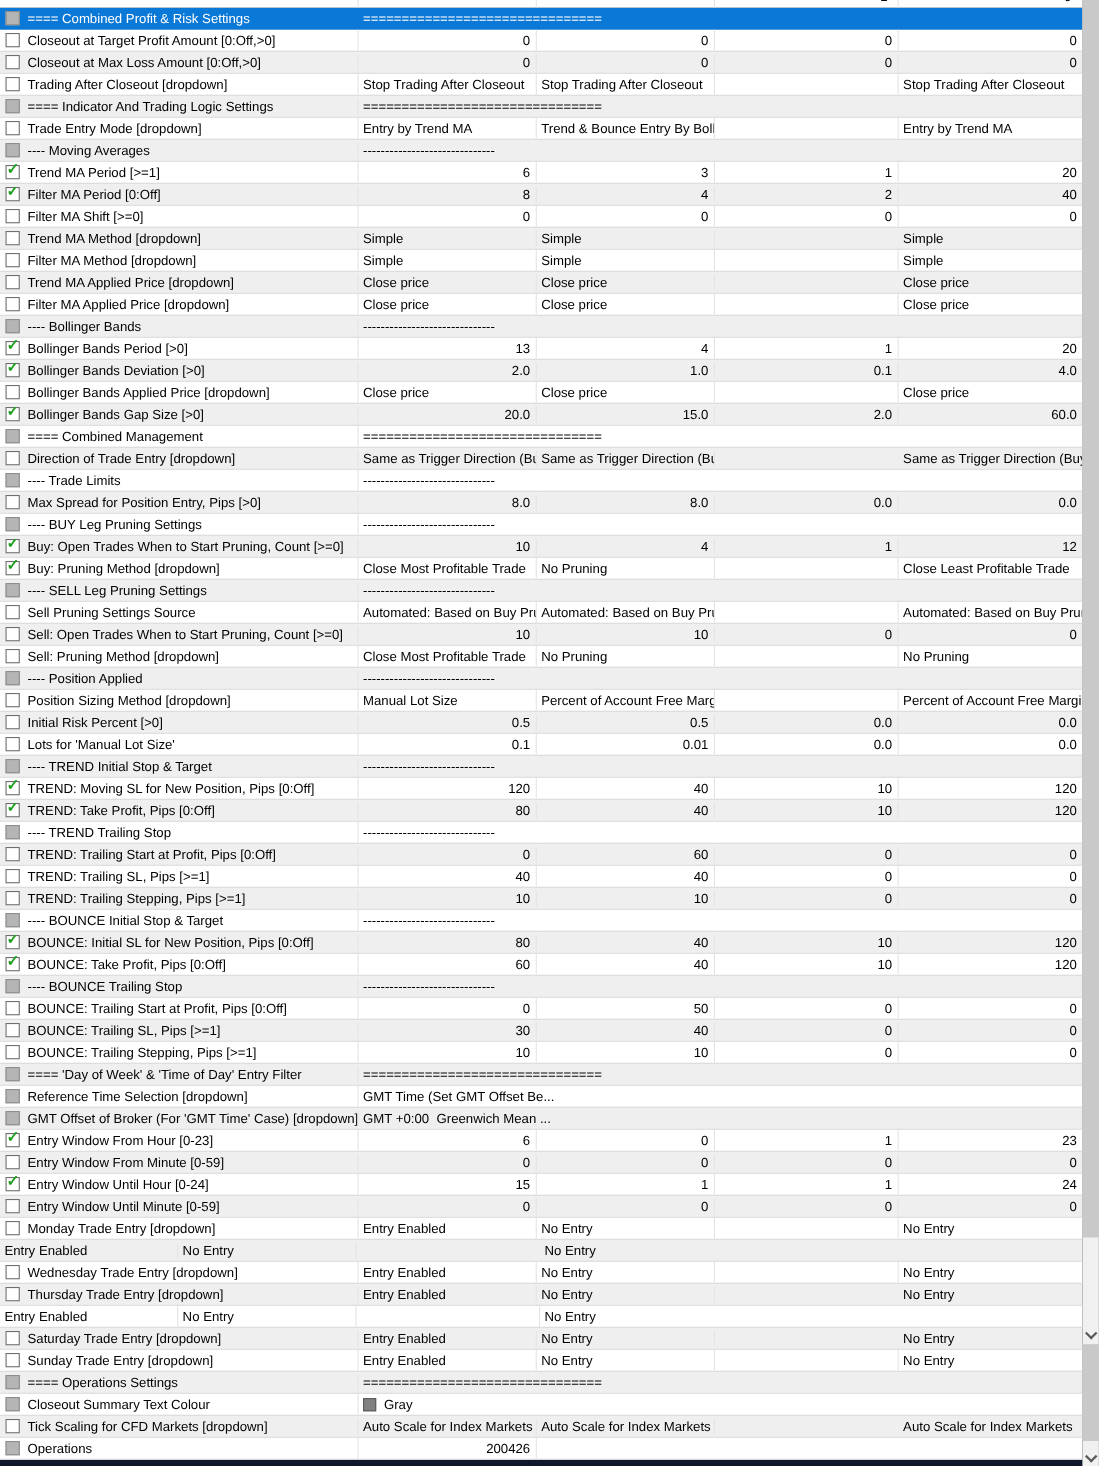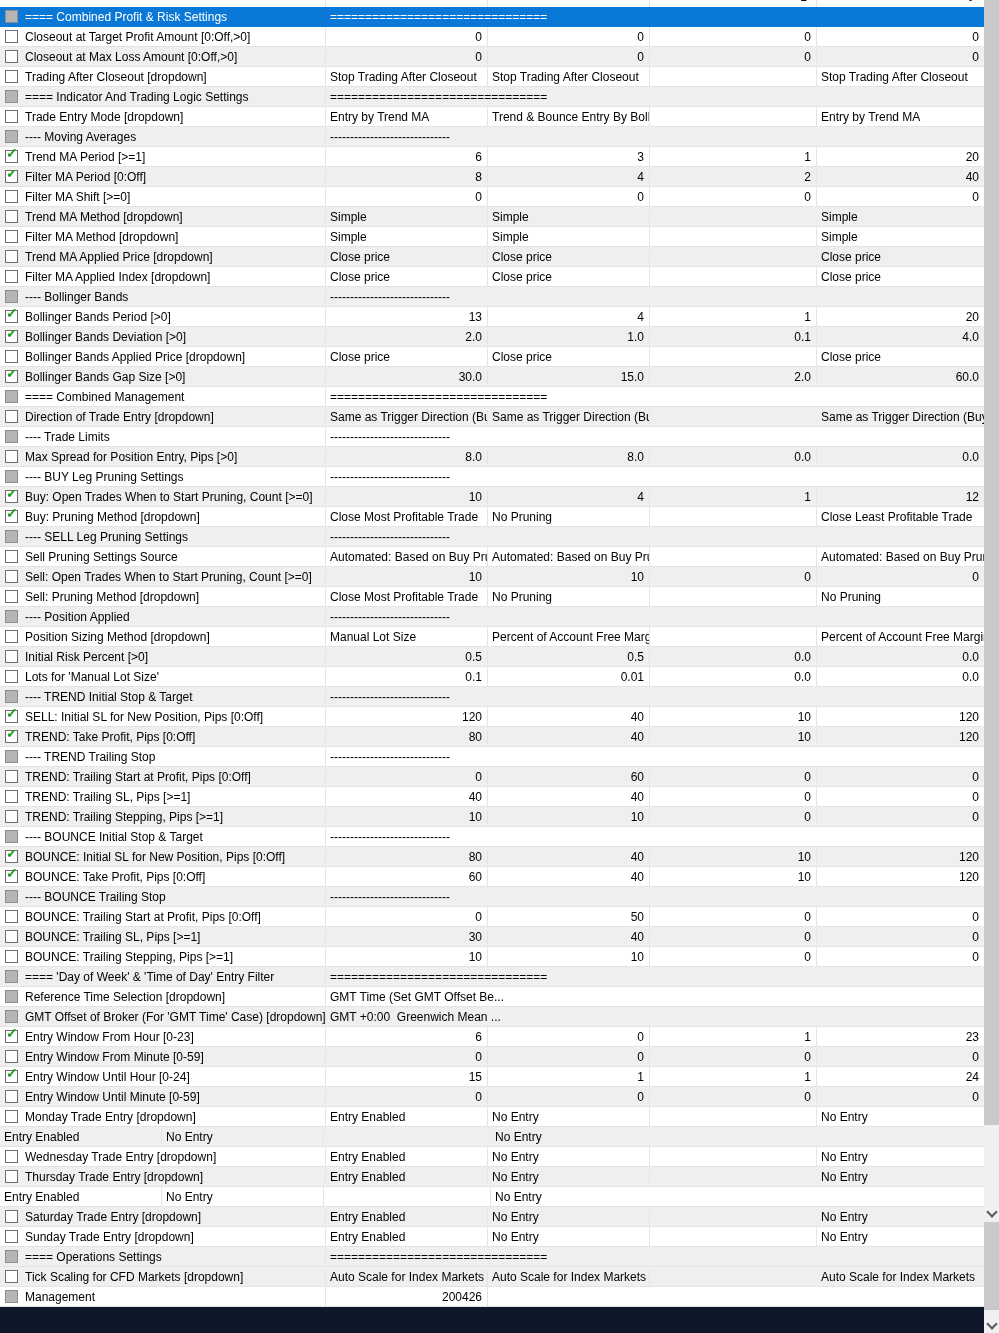--- a/index.html
+++ b/index.html
@@ -134,21 +134,21 @@
         <div class="cell c4">Simple</div>
       </div>
       <div class="row shaded">
         <div class="name"><span class="cb "></span><span>Trend MA Applied Price [dropdown]</span></div>
         <div class="cell c1">Close price</div>
         <div class="cell c2">Close price</div>
         <div class="cell c3"></div>
         <div class="cell c4">Close price</div>
       </div>
       <div class="row">
-        <div class="name"><span class="cb "></span><span>Filter MA Applied Index [dropdown]</span></div>
+        <div class="name"><span class="cb "></span><span>Filter MA Applied Price [dropdown]</span></div>
         <div class="cell c1">Close price</div>
         <div class="cell c2">Close price</div>
         <div class="cell c3"></div>
         <div class="cell c4">Close price</div>
       </div>
       <div class="row shaded">
         <div class="name"><span class="cb gray"></span><span>---- Bollinger Bands</span></div>
         <div class="cell span"><span>------------------------------</span></div>
       </div>
       <div class="row">
@@ -167,21 +167,21 @@
       </div>
       <div class="row">
         <div class="name"><span class="cb "></span><span>Bollinger Bands Applied Price [dropdown]</span></div>
         <div class="cell c1">Close price</div>
         <div class="cell c2">Close price</div>
         <div class="cell c3"></div>
         <div class="cell c4">Close price</div>
       </div>
       <div class="row shaded">
         <div class="name"><span class="cb "><span class="tick">✓</span></span><span>Bollinger Bands Gap Size [&gt;0]</span></div>
-        <div class="cell c1 num">30.0</div>
+        <div class="cell c1 num">20.0</div>
         <div class="cell c2 num">15.0</div>
         <div class="cell c3 num">2.0</div>
         <div class="cell c4 num">60.0</div>
       </div>
       <div class="row">
         <div class="name"><span class="cb gray"></span><span>==== Combined Management</span></div>
         <div class="cell span"><span>===============================</span></div>
       </div>
       <div class="row shaded">
         <div class="name"><span class="cb "></span><span>Direction of Trade Entry [dropdown]</span></div>
@@ -267,21 +267,21 @@
         <div class="cell c1 num">0.1</div>
         <div class="cell c2 num">0.01</div>
         <div class="cell c3 num">0.0</div>
         <div class="cell c4 num">0.0</div>
       </div>
       <div class="row shaded">
         <div class="name"><span class="cb gray"></span><span>---- TREND Initial Stop &amp; Target</span></div>
         <div class="cell span"><span>------------------------------</span></div>
       </div>
       <div class="row">
-        <div class="name"><span class="cb "><span class="tick">✓</span></span><span>SELL: Initial SL for New Position, Pips [0:Off]</span></div>
+        <div class="name"><span class="cb "><span class="tick">✓</span></span><span>TREND: Moving SL for New Position, Pips [0:Off]</span></div>
         <div class="cell c1 num">120</div>
         <div class="cell c2 num">40</div>
         <div class="cell c3 num">10</div>
         <div class="cell c4 num">120</div>
       </div>
       <div class="row shaded">
         <div class="name"><span class="cb "><span class="tick">✓</span></span><span>TREND: Take Profit, Pips [0:Off]</span></div>
         <div class="cell c1 num">80</div>
         <div class="cell c2 num">40</div>
         <div class="cell c3 num">10</div>
@@ -439,29 +439,33 @@
         <div class="name"><span class="cb "></span><span>Sunday Trade Entry [dropdown]</span></div>
         <div class="cell c1">Entry Enabled</div>
         <div class="cell c2">No Entry</div>
         <div class="cell c3"></div>
         <div class="cell c4">No Entry</div>
       </div>
       <div class="row shaded">
         <div class="name"><span class="cb gray"></span><span>==== Operations Settings</span></div>
         <div class="cell span"><span>===============================</span></div>
       </div>
+      <div class="row">
+        <div class="name"><span class="cb gray"></span><span>Closeout Summary Text Colour</span></div>
+        <div class="cell span"><span class="swatch"></span><span>Gray</span></div>
+      </div>
       <div class="row shaded">
         <div class="name"><span class="cb "></span><span>Tick Scaling for CFD Markets [dropdown]</span></div>
         <div class="cell c1">Auto Scale for Index Markets</div>
         <div class="cell c2">Auto Scale for Index Markets</div>
         <div class="cell c3"></div>
         <div class="cell c4">Auto Scale for Index Markets</div>
       </div>
       <div class="row">
-        <div class="name"><span class="cb gray"></span><span>Management</span></div>
+        <div class="name"><span class="cb gray"></span><span>Operations</span></div>
         <div class="cell c1 num">200426</div>
         <div class="cell tail"></div>
       </div>
     </div>
 
   <div id="scrollbar">
     <div class="sb-thumb" style="top:0;height:1125px;"></div>
     <div class="sb-btn" style="top:1206px;">
         <span class="chev"></span>
       </div>

